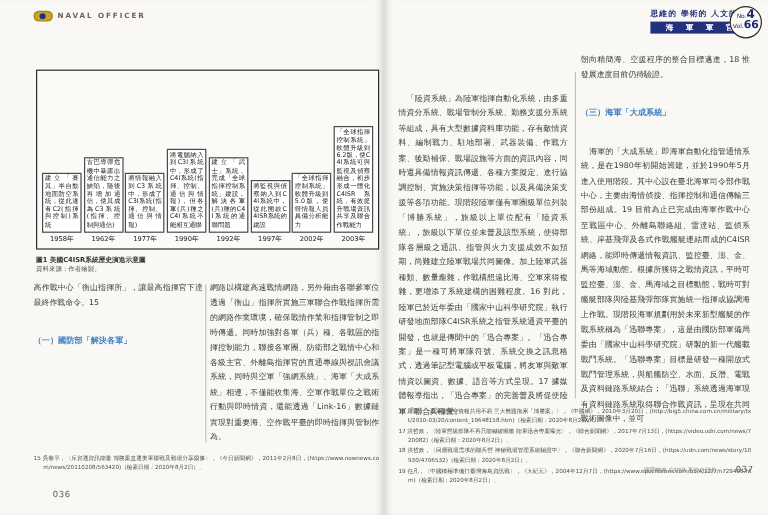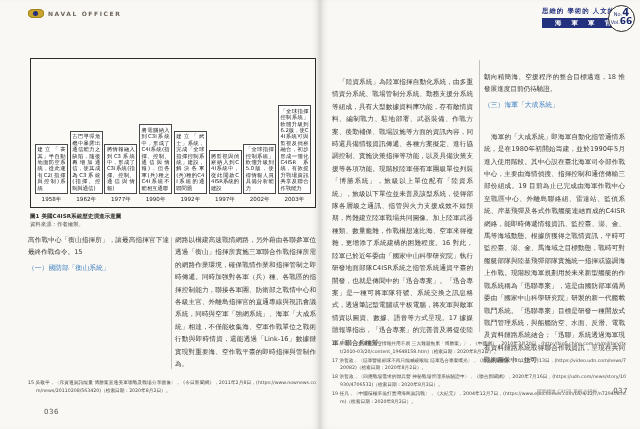--- a/index.html
+++ b/index.html
@@ -33,25 +33,25 @@
   .figure-box { position:absolute; left:30px; top:58px; width:286px; height:150px; border:1.5px solid #2c2c2c; background:#fbfaf6; display:flex; align-items:flex-end; justify-content:space-between; padding:5px 4px 3px 4px; }
   .fig-item { width:33px; display:flex; flex-direction:column; align-items:center; }
   .fig-card { width:33px; border:1px solid #4a4a4a; background:#fff; padding:1.5px 1.5px; font-size:5.3px; line-height:6.4px; color:#222; text-align:justify; word-break:break-all; }
   .fig-year { font-size:5.6px; color:#222; margin-top:2.5px; white-space:nowrap; }
   .fig-caption { position:absolute; left:30px; top:213px; font-size:5.6px; color:#333; font-weight:bold; }
   .fig-source  { position:absolute; left:30px; top:221px; font-size:5.4px; color:#555; }
 
   
   .col { position:absolute; text-align:justify; color:#3a3a3a; font-size:6.6px; line-height:12.4px; }
   .col p.ind { text-indent:7px;margin-top:20px; }
-  .col h4 { font-size:6.8px; color:#3f7fc0; font-weight:normal; margin:3px 0 3px 0; line-height:12px; }
+  .col h4 { font-size:6.8px; color:#3f7fc0; font-weight:bold; margin:19px 0 3px 0; line-height:12px; }
   .lp-col1 { left:28px;  top:234px; width:141px; }
   .lp-col2 { left:175px; top:234px; width:141px; }
   .rp-col1 { left:332px; top:56px;  width:141px; }
-  .rp-col2 { left:484px; top:71px;  width:141px; }
+  .rp-col2 { left:484px; top:44px;  width:141px; }
   .divider { position:absolute; width:1px; background:#c4c2bc; }
   .div-lp { left:171px; top:237px; height:132px; }
   .div-rp { left:479px; top:60px;  height:272px; }
 
   
   .footnotes { position:absolute; font-size:4.7px; line-height:7.6px; color:#4a4a4a; }
   .fn-lp { left:28px;  top:379px; width:288px; }
   .fn-rp { left:332px; top:340px; width:294px; }
   .footnotes p { padding-left:8px; text-indent:-8px; margin-bottom:1.5px; text-align:justify; word-break:break-all; }
 
@@ -114,21 +114,21 @@
     <div class="fig-item">
       <div class="fig-card">「全球指揮控制系統」軟體升級到6.2版，使C4I系統可與監視及偵察融合，初步形成一體化C4ISR系統，有效提升戰場資訊共享及聯合作戰能力</div>
       <div class="fig-year">2003年</div>
     </div>
   </div>
   <div class="fig-caption">圖1 美國C4ISR系統歷史演進示意圖</div>
   <div class="fig-source">資料來源：作者繪製。</div>
 
   <div class="col lp-col1">
     <p>高作戰中心「衡山指揮所」，讓最高指揮官下達最終作戰命令。15</p>
-    <h4>（一）國防部「衡山系統」</h4>
+    <h4>（一）國防部「解決各軍」</h4>
   </div>
   <div class="divider div-lp"></div>
   <div class="col lp-col2">
     <p>網路以構建高速戰情網路，另外藉由各聯參軍位透過「衡山」指揮所實施三軍聯合作戰指揮所需的網路作業環境，確保戰情作業和指揮管制之即時傳遞。同時加強對各軍（兵）種、各戰區的指揮控制能力，聯接各軍團、防衛部之戰情中心和各級主官、外離島指揮官的直通專線與視訊會議系統，同時與空軍「強網系統」、海軍「大成系統」相連，不僅能收集海、空軍作戰單位之戰術行動與即時情資，還能透過「Link-16」數據鏈實現對重要海、空作戰平臺的即時指揮與管制作為。</p>
   </div>
   <div class="footnotes fn-lp">
     <p>15 吳敬平，〈斥資通資訊能量 博勝案直通美軍聯戰及戰場分享圖像〉，《今日新聞網》，2011年2月8日，(https://www.nownews.com/news/20110208/563420)（檢索日期：2020年8月2日）。</p>
   </div>
   <div class="pagenum-left">036</div>
 

